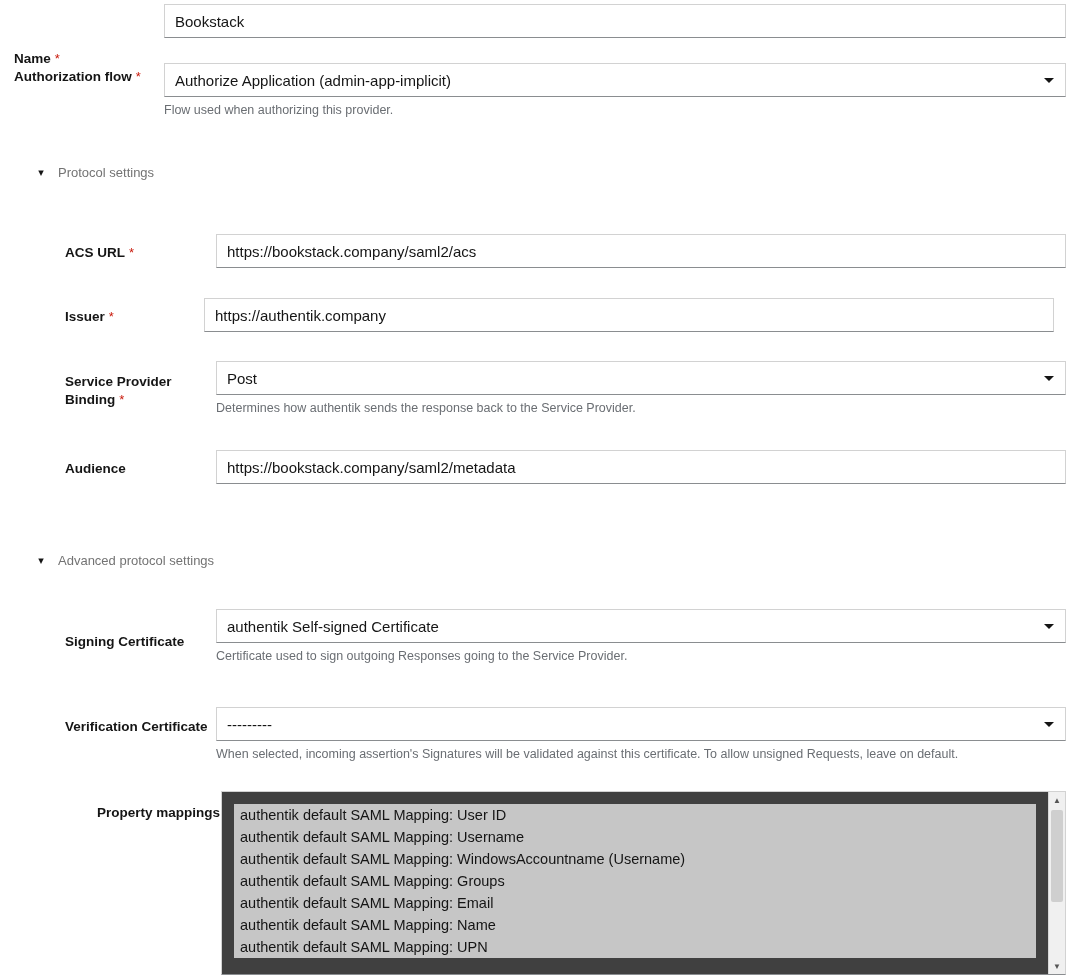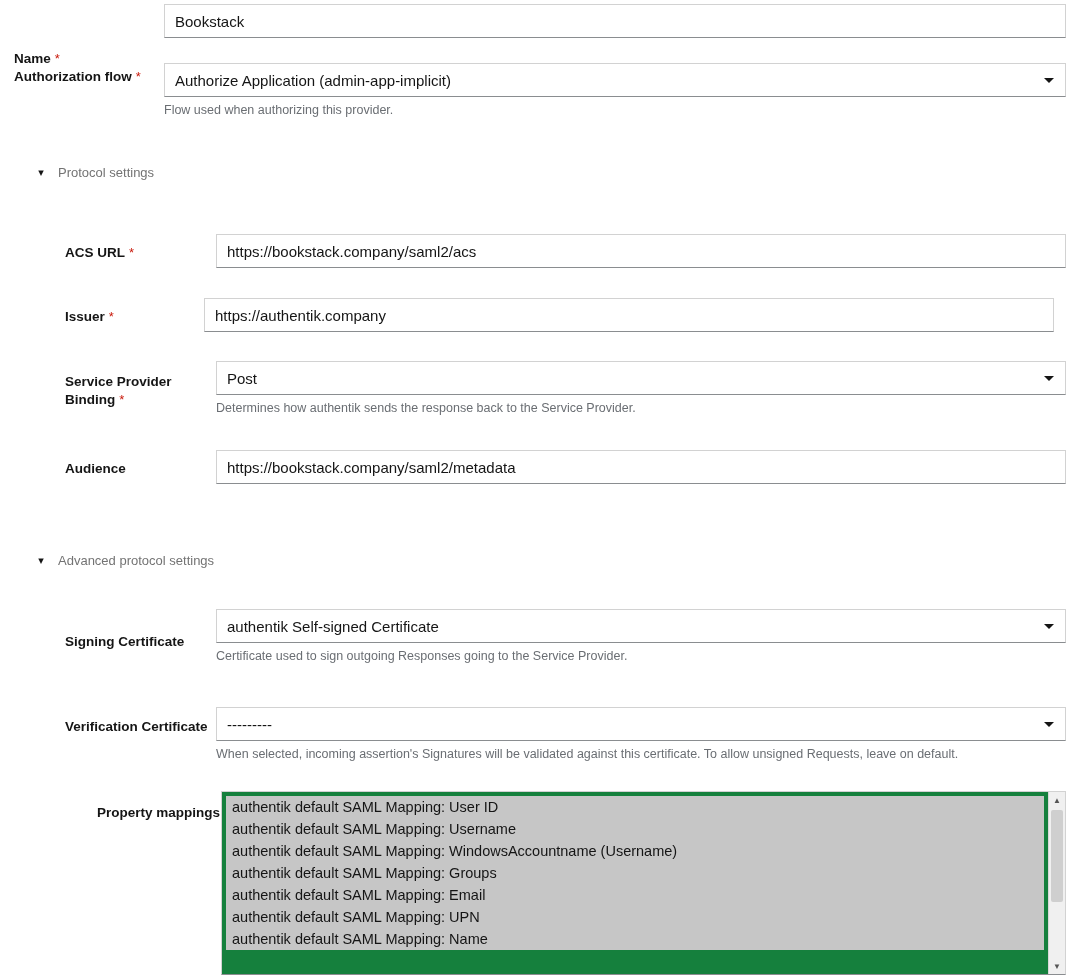--- a/index.html
+++ b/index.html
@@ -113,22 +113,22 @@
   .multiselect {
     position: absolute;
     border: 1px solid #d2d2d2;
     border-bottom: 1px solid #8a8d90;
     background: #ffffff;
     overflow: hidden;
   }
   .ms-inner {
     position: absolute;
     top: 0; left: 0; right: 17px; bottom: 0;
-    background: #15803d;
-    padding: 4px;
+    background: #404040;
+    padding: 12px;
   }
   .ms-option {
     background: #c6c6c6;
     color: #151515;
     font-size: 14.5px;
     line-height: 22px;
     padding: 0 6px;
     white-space: nowrap;
     cursor: pointer;
   }
@@ -269,21 +269,21 @@
     <span>Property mappings</span><span class="req">*</span>
   </div>
 </div>
 <div class="multiselect" style="left:221px; top:791px; width:845px; height:184px;">
   <div class="ms-inner" id="ms-list">
       <div class="ms-option">authentik default SAML Mapping: User ID</div>
       <div class="ms-option">authentik default SAML Mapping: Username</div>
       <div class="ms-option">authentik default SAML Mapping: WindowsAccountname (Username)</div>
       <div class="ms-option">authentik default SAML Mapping: Groups</div>
       <div class="ms-option">authentik default SAML Mapping: Email</div>
+      <div class="ms-option">authentik default SAML Mapping: Name</div>
       <div class="ms-option">authentik default SAML Mapping: UPN</div>
-      <div class="ms-option">authentik default SAML Mapping: Name</div>
     </div>
   <div class="scrollbar">
     <div class="sb-arrow up">▲</div>
     <div class="sb-thumb"></div>
     <div class="sb-arrow down">▼</div>
   </div>
 </div>
 
 </body></html>

